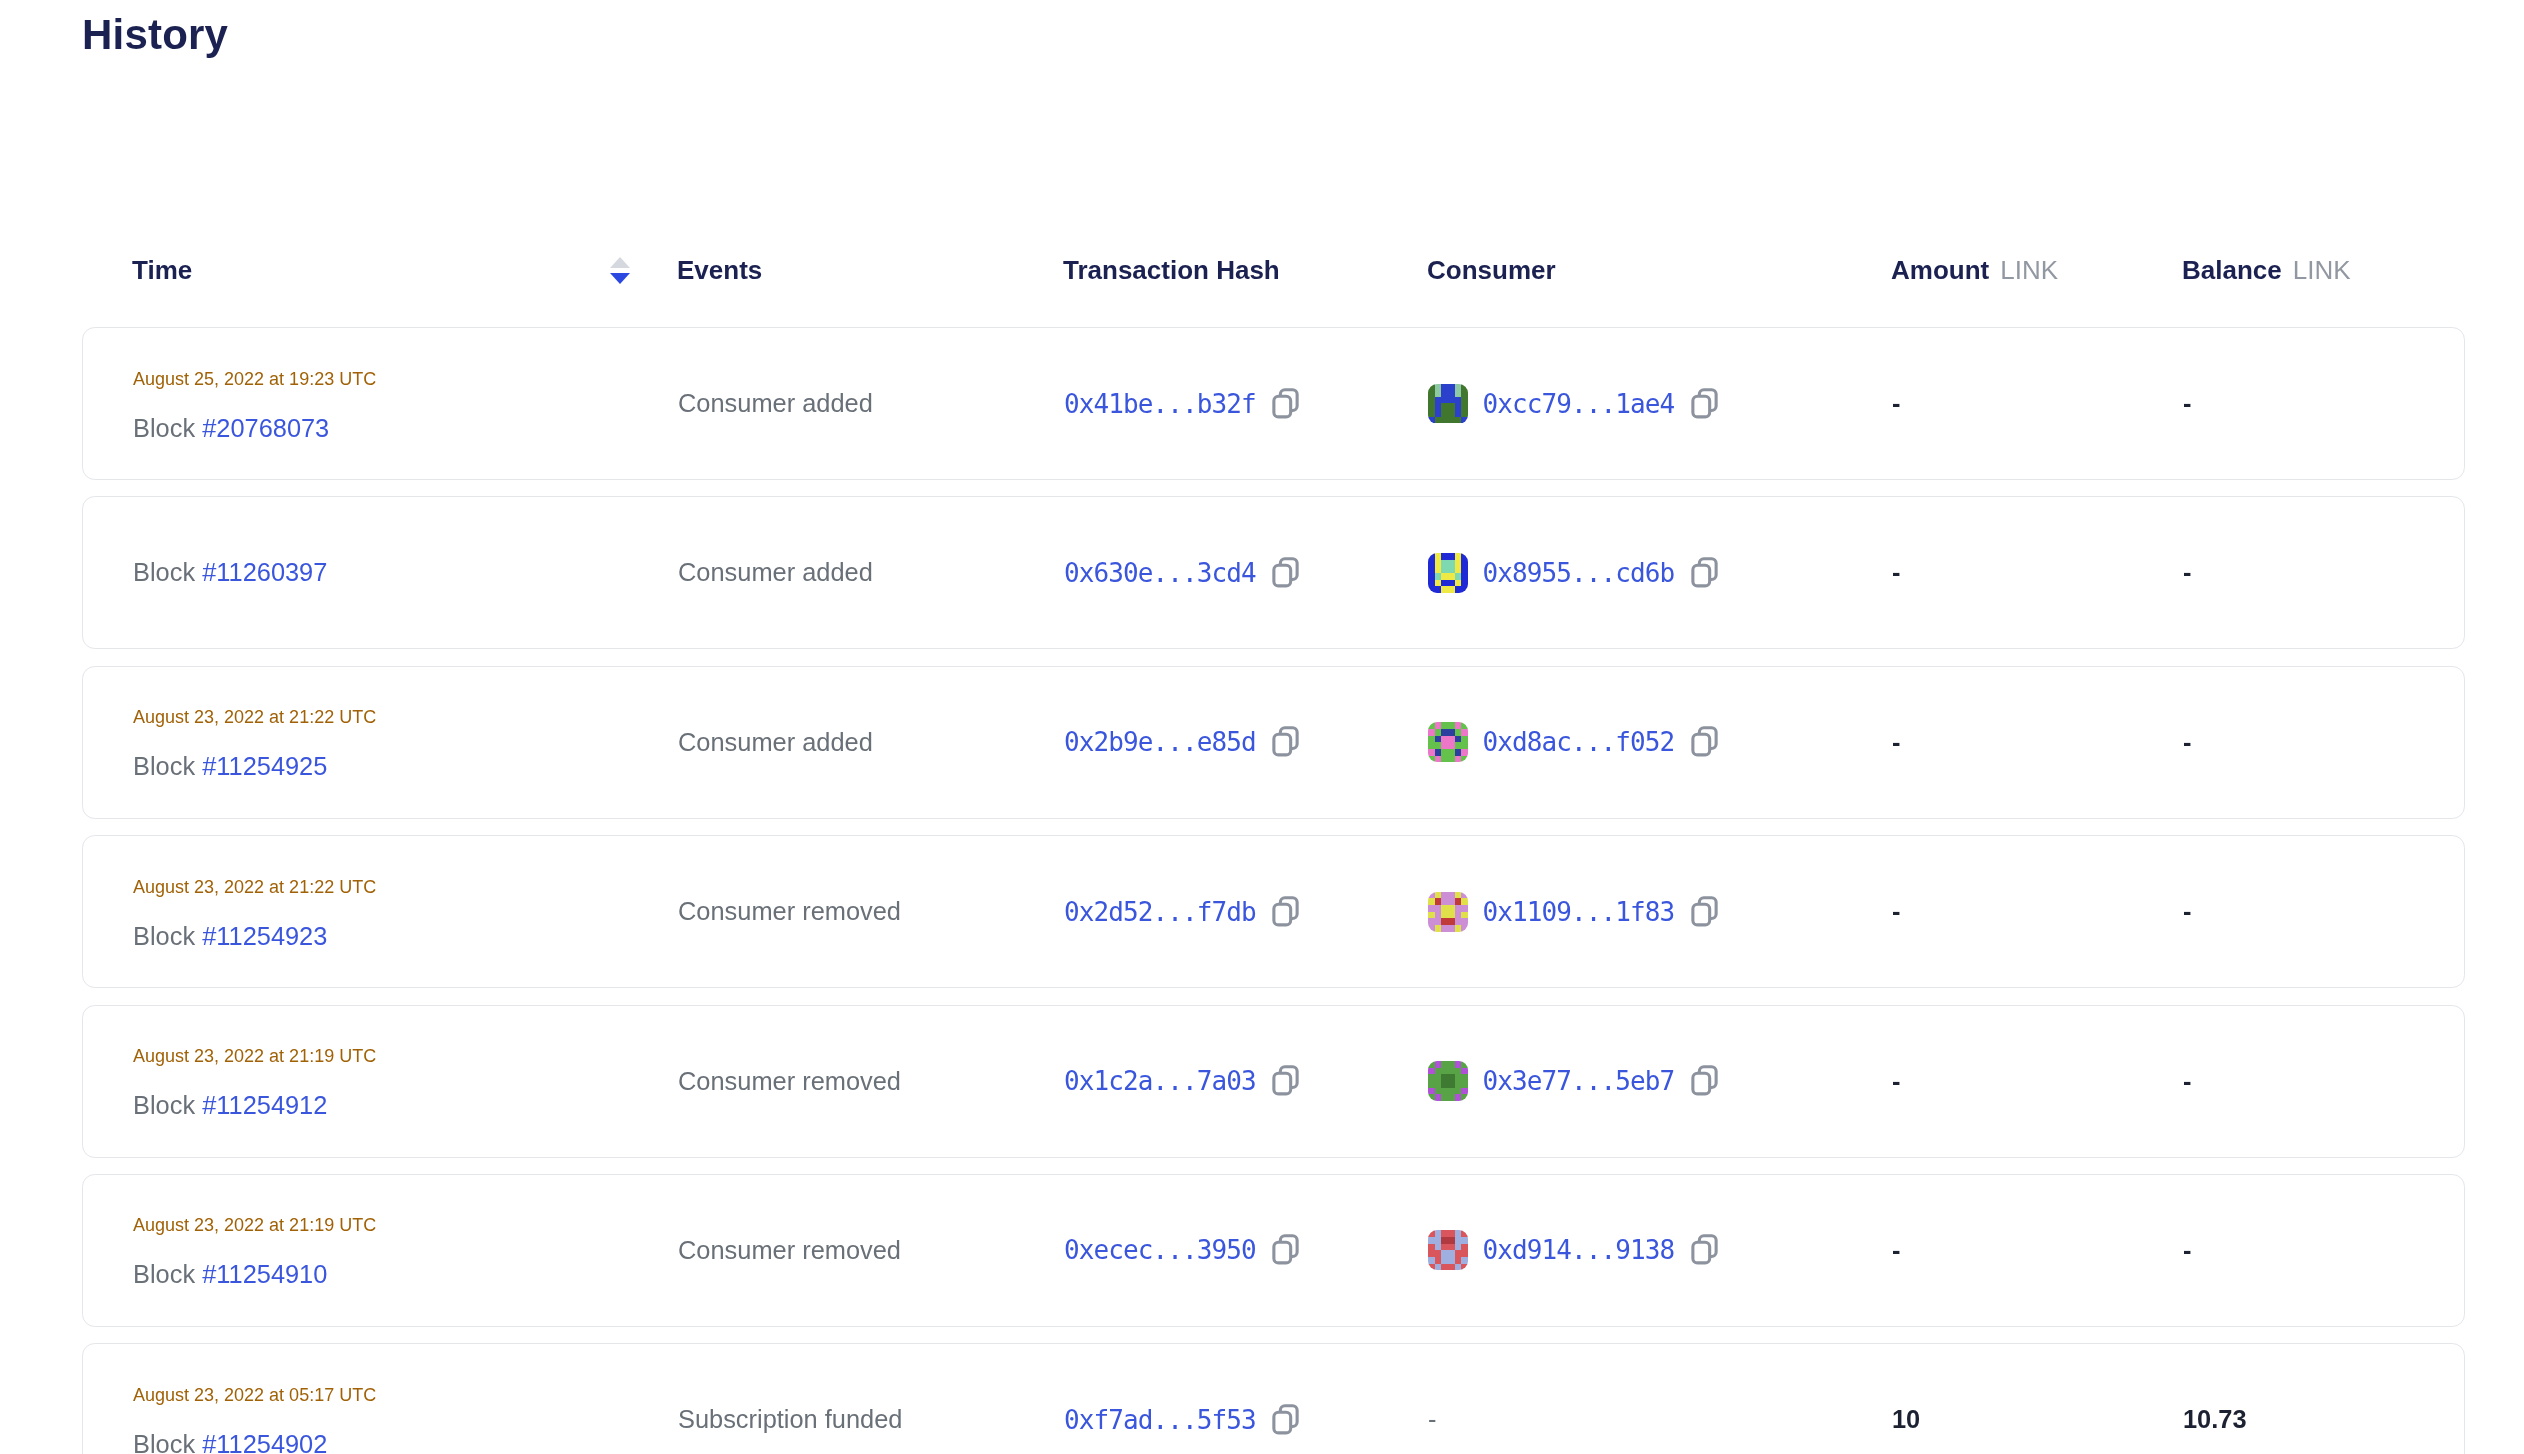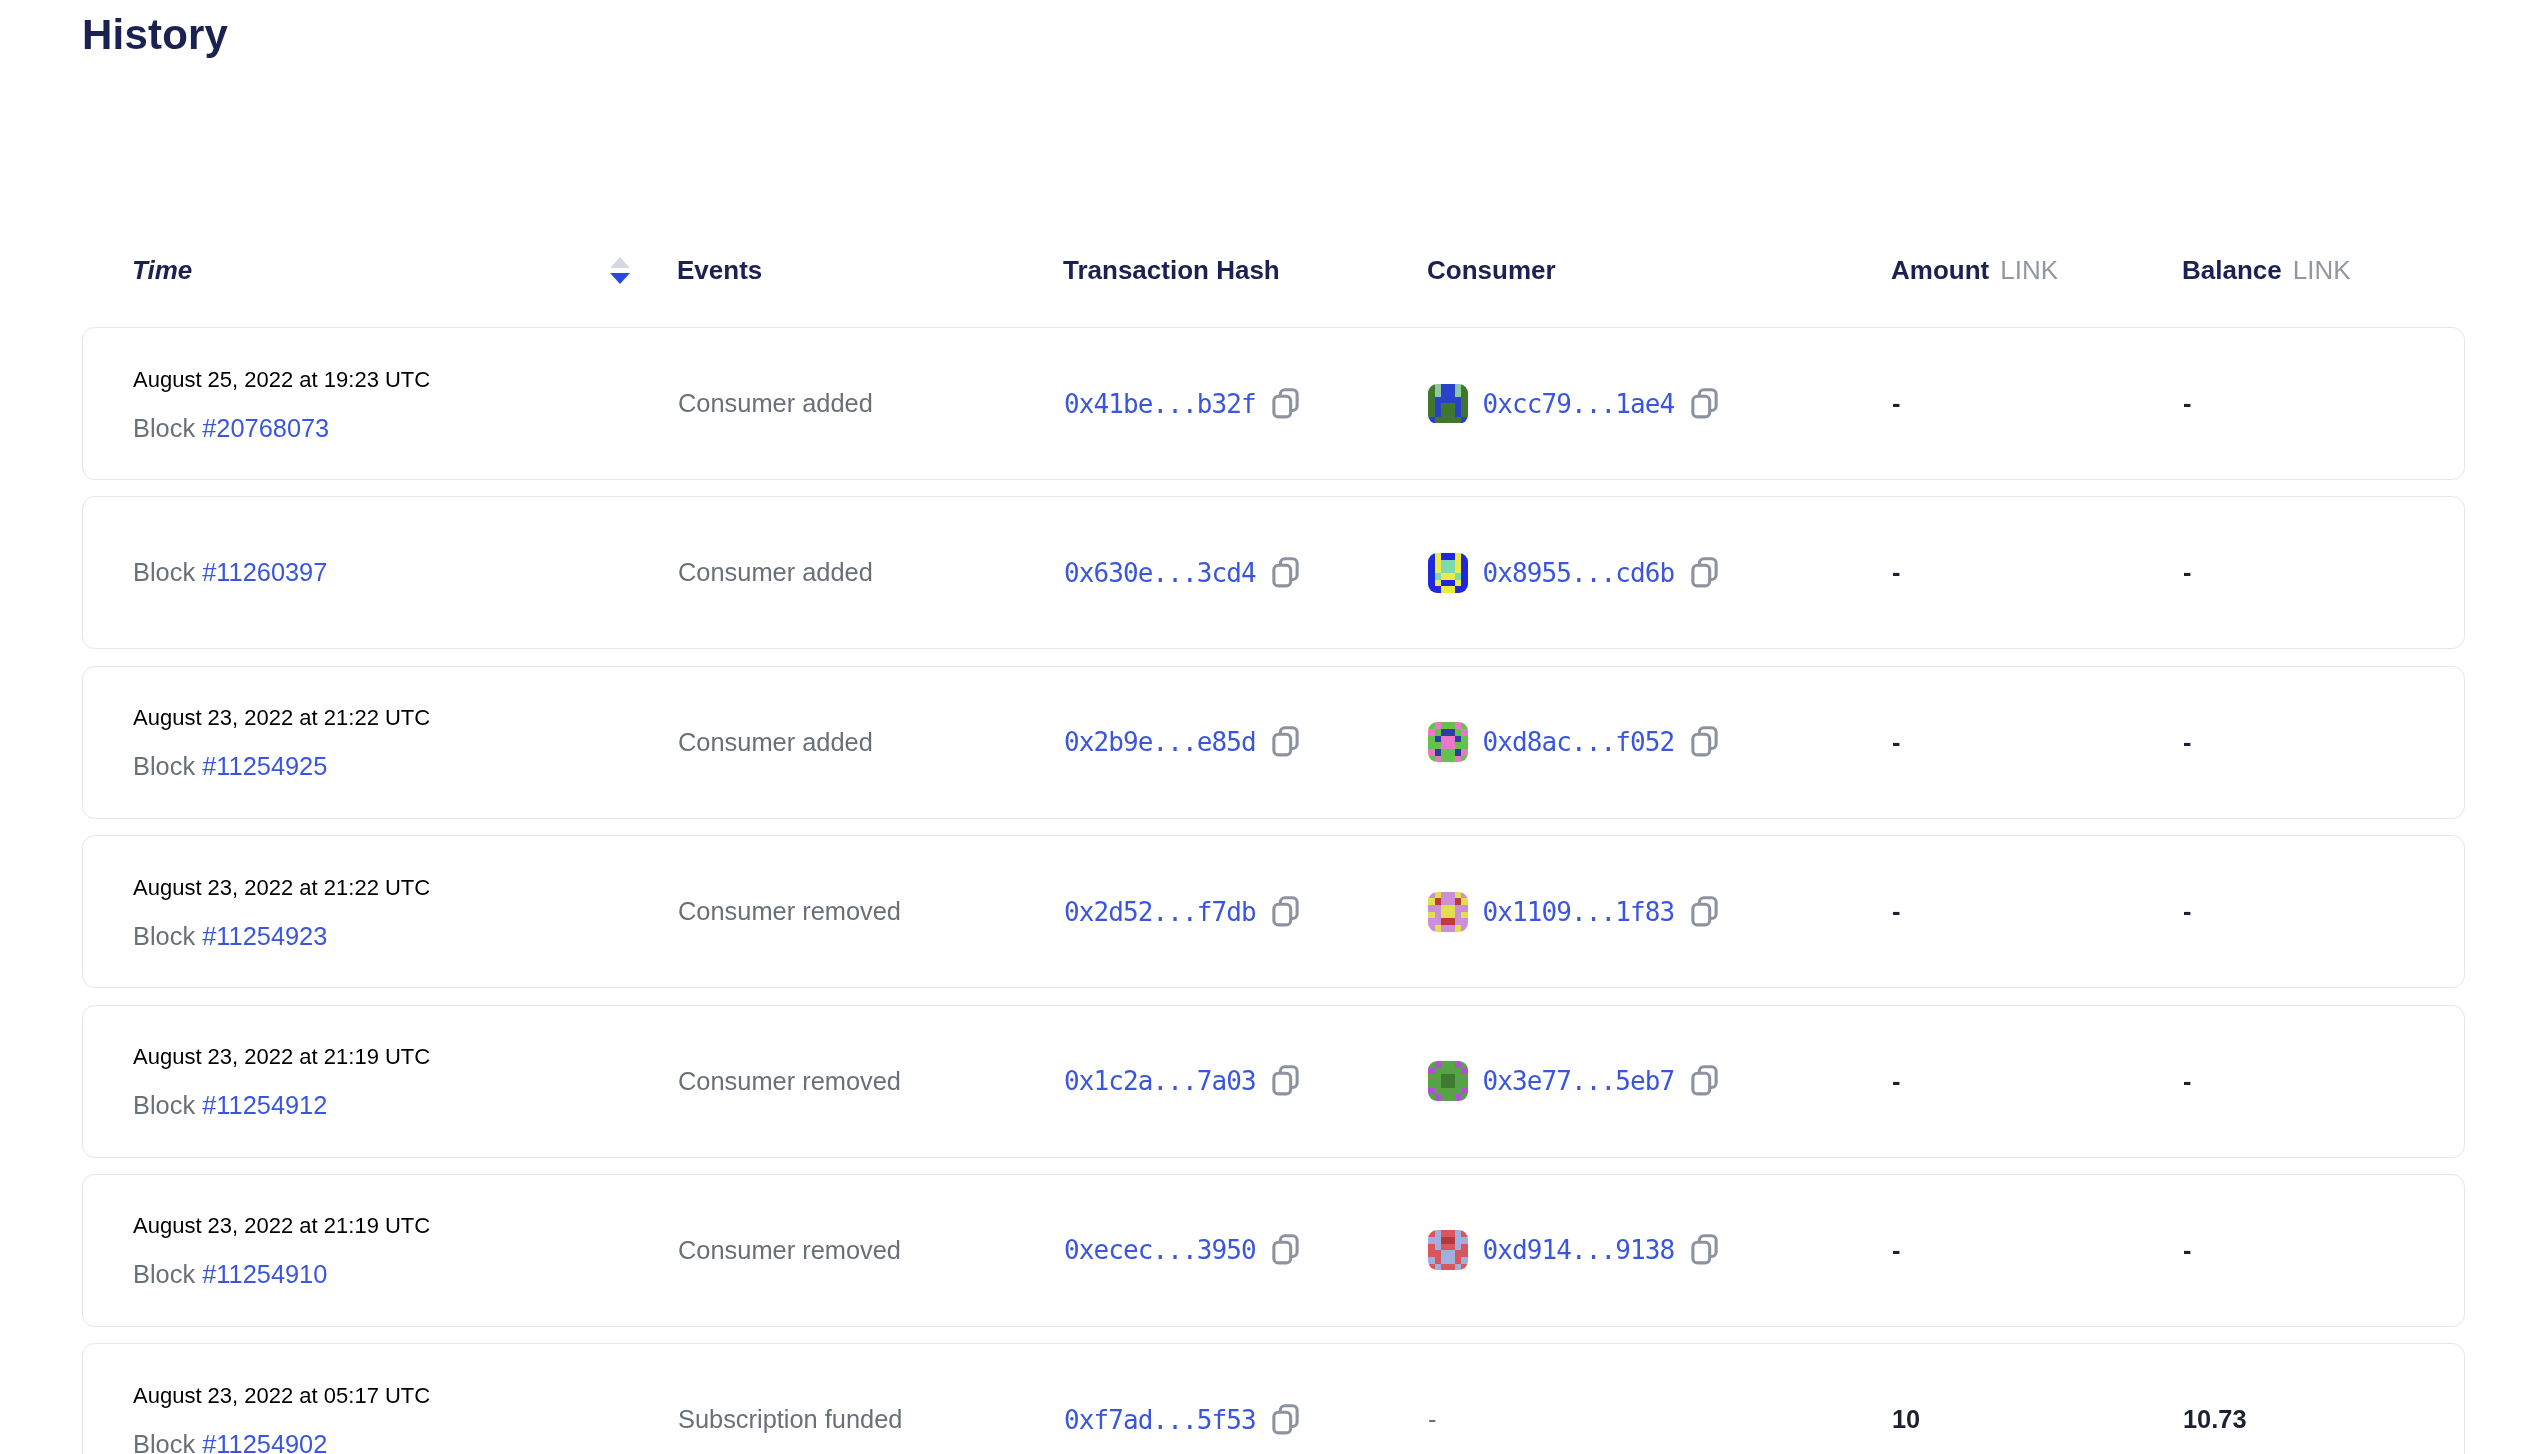--- a/index.html
+++ b/index.html
@@ -19,36 +19,36 @@
   .tab.active { color:#2b49e1; border:4.5px solid #2b49e1; border-radius:12.7px;
                 background:#ffffff; height:116px; display:flex; align-items:center;
                 padding:0 42px; margin:0 22px; position:relative; top:4.5px; z-index:2; }
 
   
   .thead { position:absolute; left:132px; top:234px; width:2333px; height:73px;
            display:grid; grid-template-columns:545px 386px 364px 464px 291px auto;
            align-items:center; }
   .th { font-size:26px; font-weight:700; color:#1b2151; display:flex; align-items:center; }
   .th .unit { font-weight:400; color:#9298a2; margin-left:11px; }
-  .th-time { justify-content:space-between; padding-right:47px;font-style:italic; }
+  .th-time { justify-content:space-between; padding-right:47px; }
   .sort { display:flex; flex-direction:column; align-items:center; cursor:pointer; }
   .sort .up { width:0; height:0; border-left:10px solid transparent;
               border-right:10px solid transparent; border-bottom:11.8px solid #d5d8df;
               margin-bottom:4.5px; }
   .sort .down { width:0; height:0; border-left:10px solid transparent;
                 border-right:10px solid transparent; border-top:11.8px solid #2b49e1; }
 
   
   .rows { position:absolute; left:82px; top:327px; width:2383px; }
   .card { width:2383px; height:153px; border:1.8px solid #e4e6ea; border-radius:12.7px;
           margin-bottom:16.4px; background:#ffffff; padding-left:50px;
           display:grid; grid-template-columns:545px 386px 364px 464px 291px auto;
           align-items:center; }
   .c-time { display:flex; flex-direction:column; gap:20px; }
-  .date { font-size:22px; color:#000000; line-height:29px; }
+  .date { font-size:18px; color:#a16207; line-height:29px; }
   .blockline { font-size:25.4px; color:#697078; line-height:29px; }
   .blockline a { color:#3a56dd; text-decoration:none; cursor:pointer; }
   .c-event { font-size:25.4px; color:#697078; }
   .hashwrap { display:flex; align-items:center; gap:14.5px; }
   .hash { font-family:"DejaVu Sans Mono", monospace; font-size:26px; color:#3a56dd;
           text-decoration:none; cursor:pointer; letter-spacing:-0.9px; }
   .copybtn { background:none; border:none; cursor:pointer; display:flex; align-items:center; padding:0; }
   .identicon { width:40px; height:40px; border-radius:9px; overflow:hidden;
                display:grid; grid-template-columns:repeat(6,1fr); grid-template-rows:repeat(6,1fr);
                flex:0 0 40px; }

